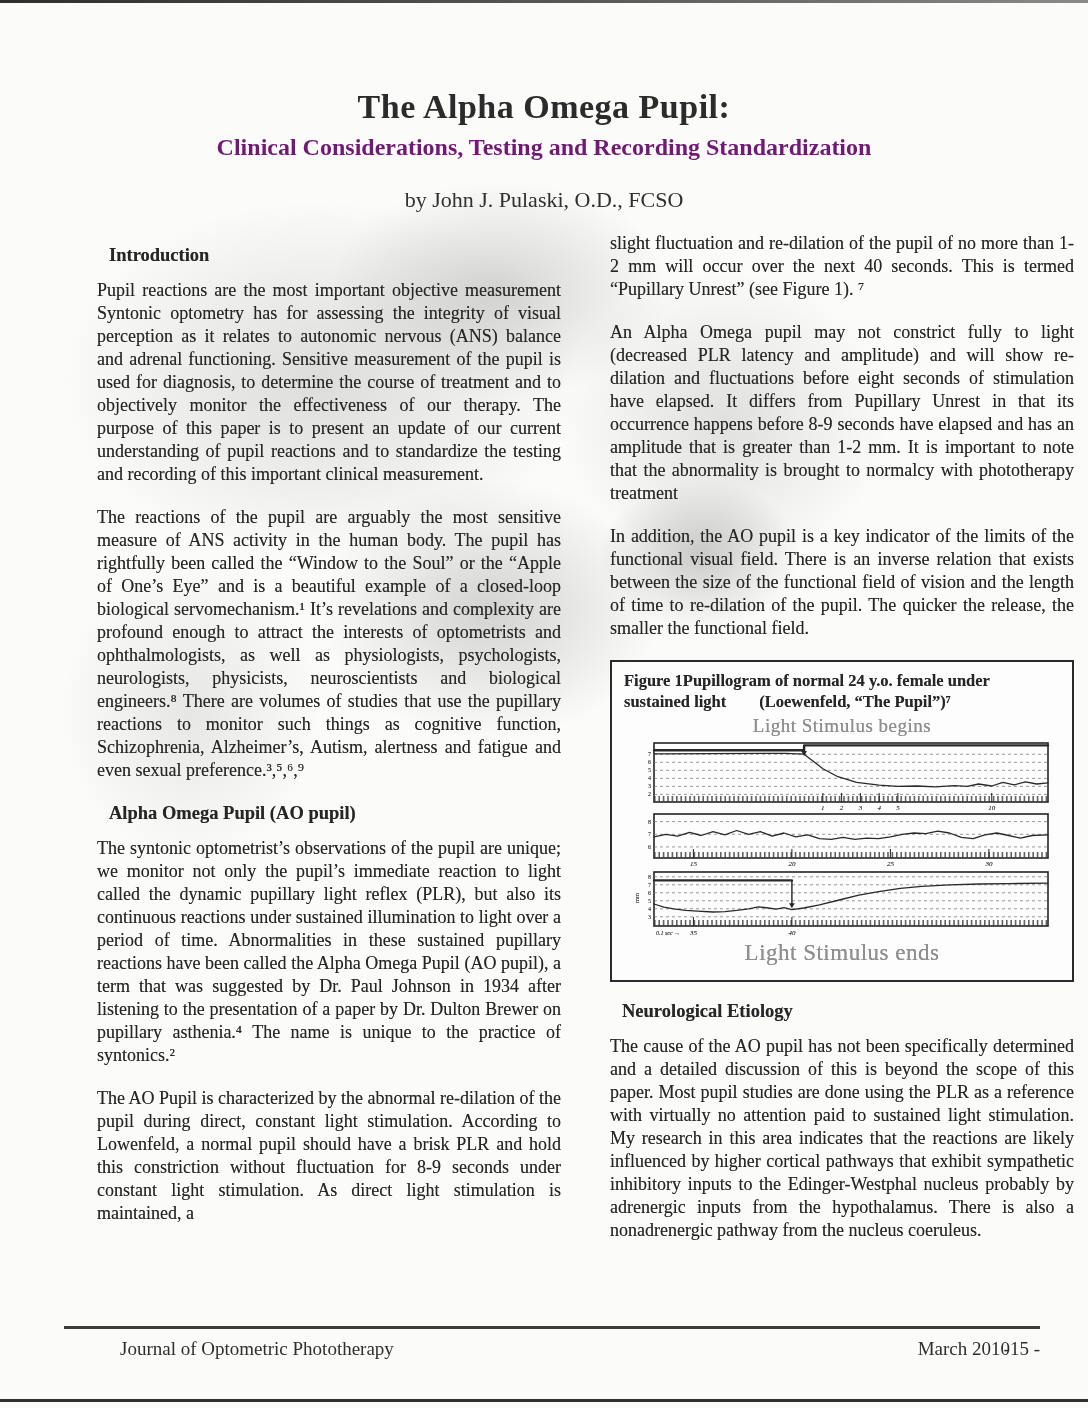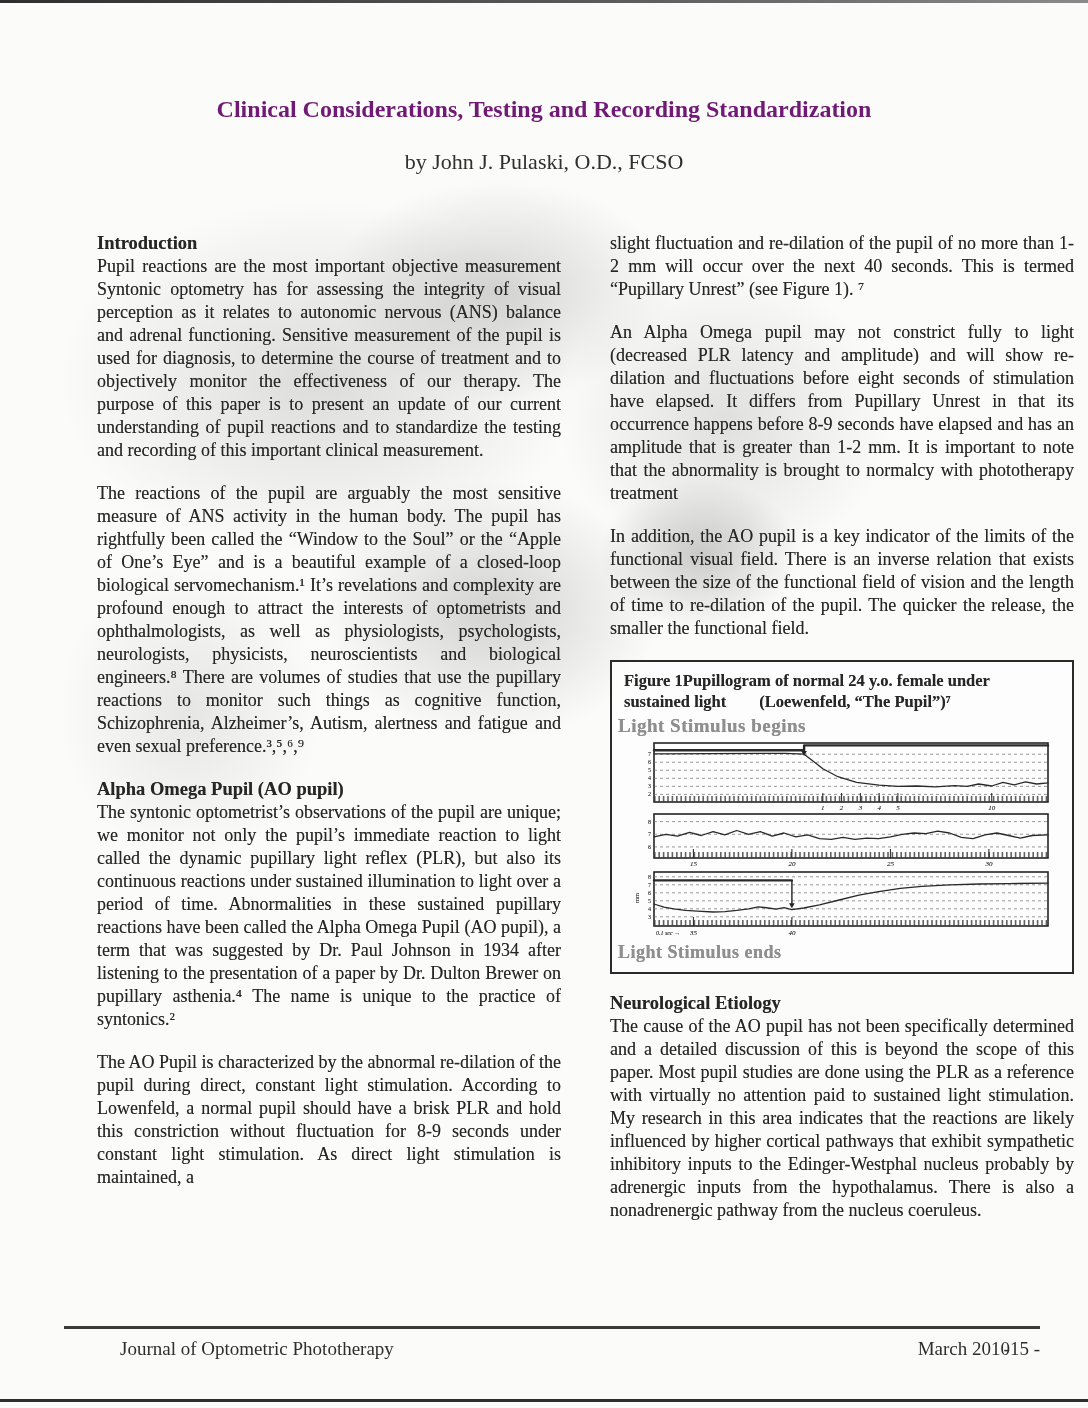--- a/index.html
+++ b/index.html
@@ -22,48 +22,49 @@
   .header{position:absolute;left:0;top:88px;width:100%;text-align:center;}
   .title{font-size:34px;font-weight:bold;letter-spacing:.5px;color:#2b2b2b;}
   .subtitle{font-size:24px;font-weight:bold;margin-top:8px;color:#701a75;}
   .byline{font-size:22px;margin-top:26px;color:#303030;}
 
   .col{position:absolute;top:232px;width:464px;text-align:justify;font-size:18px;line-height:23px;
        text-shadow:0 0 .5px rgba(60,60,60,.55);}
   .col-left{left:97px;}
   .col-right{left:610px;}
   .col p{margin:0 0 20px 0;}
-  .col h3{font-size:18.5px;margin:0;line-height:23px;}
+  .col h3{font-size:18.5px;margin:12px;line-height:23px;}
 
-  .figure-box{border:2px solid #2a2a2a;background:rgba(255,255,255,.6);padding:8px 6px 4px 6px;margin:2px 0 18px 0;}
+  .figure-box{border:2px solid #2a2a2a;background:rgba(255,255,255,.6);padding:8px 6px 12px 6px;margin:2px 0 18px 0;}
   .fig-caption{font-weight:bold;font-size:16.5px;line-height:21px;margin-left:6px;}
   .fig-caption .pre{white-space:pre;}
-  .fig-label{color:#8f8f8f;font-weight:bold;letter-spacing:.5px;}
+  .fig-label{color:#8f8f8f;font-weight:normal;text-align:center;letter-spacing:.5px;}
   .fig-label.begin{font-size:19px;margin:2px 0 1px 0;}
-  .fig-label.end{font-size:18px;margin:3px 0 4px 0;}
+  .fig-label.end{font-size:23px;margin:3px 0 4px 0;}
   .fig-chart{display:block;margin:0 auto;}
 
   .footer-rule{position:absolute;left:64px;top:1326px;width:976px;height:3px;background:#3b3b3b;}
   .footer{position:absolute;left:64px;top:1338px;width:976px;font-size:19px;color:#2e2e2e;}
   .footer .fl{position:absolute;left:56px;}
   .footer .fc{position:absolute;left:0;width:100%;text-align:right;}
   .footer .fr{position:absolute;right:30px;}
 </style>
 </head>
 <body>
 
 <div class="scan-edge-top"></div>
 <div class="smudge s1"></div>
 <div class="smudge s2"></div>
 <div class="smudge s3"></div>
 <div class="smudge s4"></div>
 <div class="smudge s5"></div>
 <div class="smudge s6"></div>
 
 <div class="header">
+  <div class="title">The Alpha Omega Pupil:</div>
   <div class="subtitle">Clinical Considerations, Testing and Recording Standardization</div>
   <div class="byline">by John J. Pulaski, O.D., FCSO</div>
 </div>
 
 <div class="col col-left">
   <h3>Introduction</h3>
   <p>Pupil reactions are the most important objective measurement Syntonic optometry has for assessing the integrity of visual perception as it relates to autonomic nervous (ANS) balance and adrenal functioning. Sensitive measurement of the pupil is used for diagnosis, to determine the course of treatment and to objectively monitor the effectiveness of our therapy. The purpose of this paper is to present an update of our current understanding of pupil reactions and to standardize the testing and recording of this important clinical measurement.</p>
   <p>The reactions of the pupil are arguably the most sensitive measure of ANS activity in the human body. The pupil has rightfully been called the “Window to the Soul” or the “Apple of One’s Eye” and is a beautiful example of a closed-loop biological servomechanism.¹ It’s revelations and complexity are profound enough to attract the interests of optometrists and ophthalmologists, as well as physiologists, psychologists, neurologists, physicists, neuroscientists and biological engineers.⁸  There are volumes of studies that use the pupillary reactions to monitor such things as cognitive function, Schizophrenia, Alzheimer’s, Autism, alertness and fatigue and even sexual preference.³,⁵,⁶,⁹</p>
   <h3>Alpha Omega Pupil (AO pupil)</h3>
   <p>The syntonic optometrist’s observations of the pupil are unique; we monitor not only the pupil’s immediate reaction to light called the dynamic pupillary light reflex (PLR), but also its continuous reactions under sustained illumination to light over a period of time. Abnormalities in these sustained pupillary reactions have been called the Alpha Omega Pupil (AO pupil), a term that was suggested by Dr. Paul Johnson in 1934 after listening to the presentation of a paper by Dr. Dulton Brewer on pupillary asthenia.⁴  The name is unique to the practice of syntonics.²</p>

